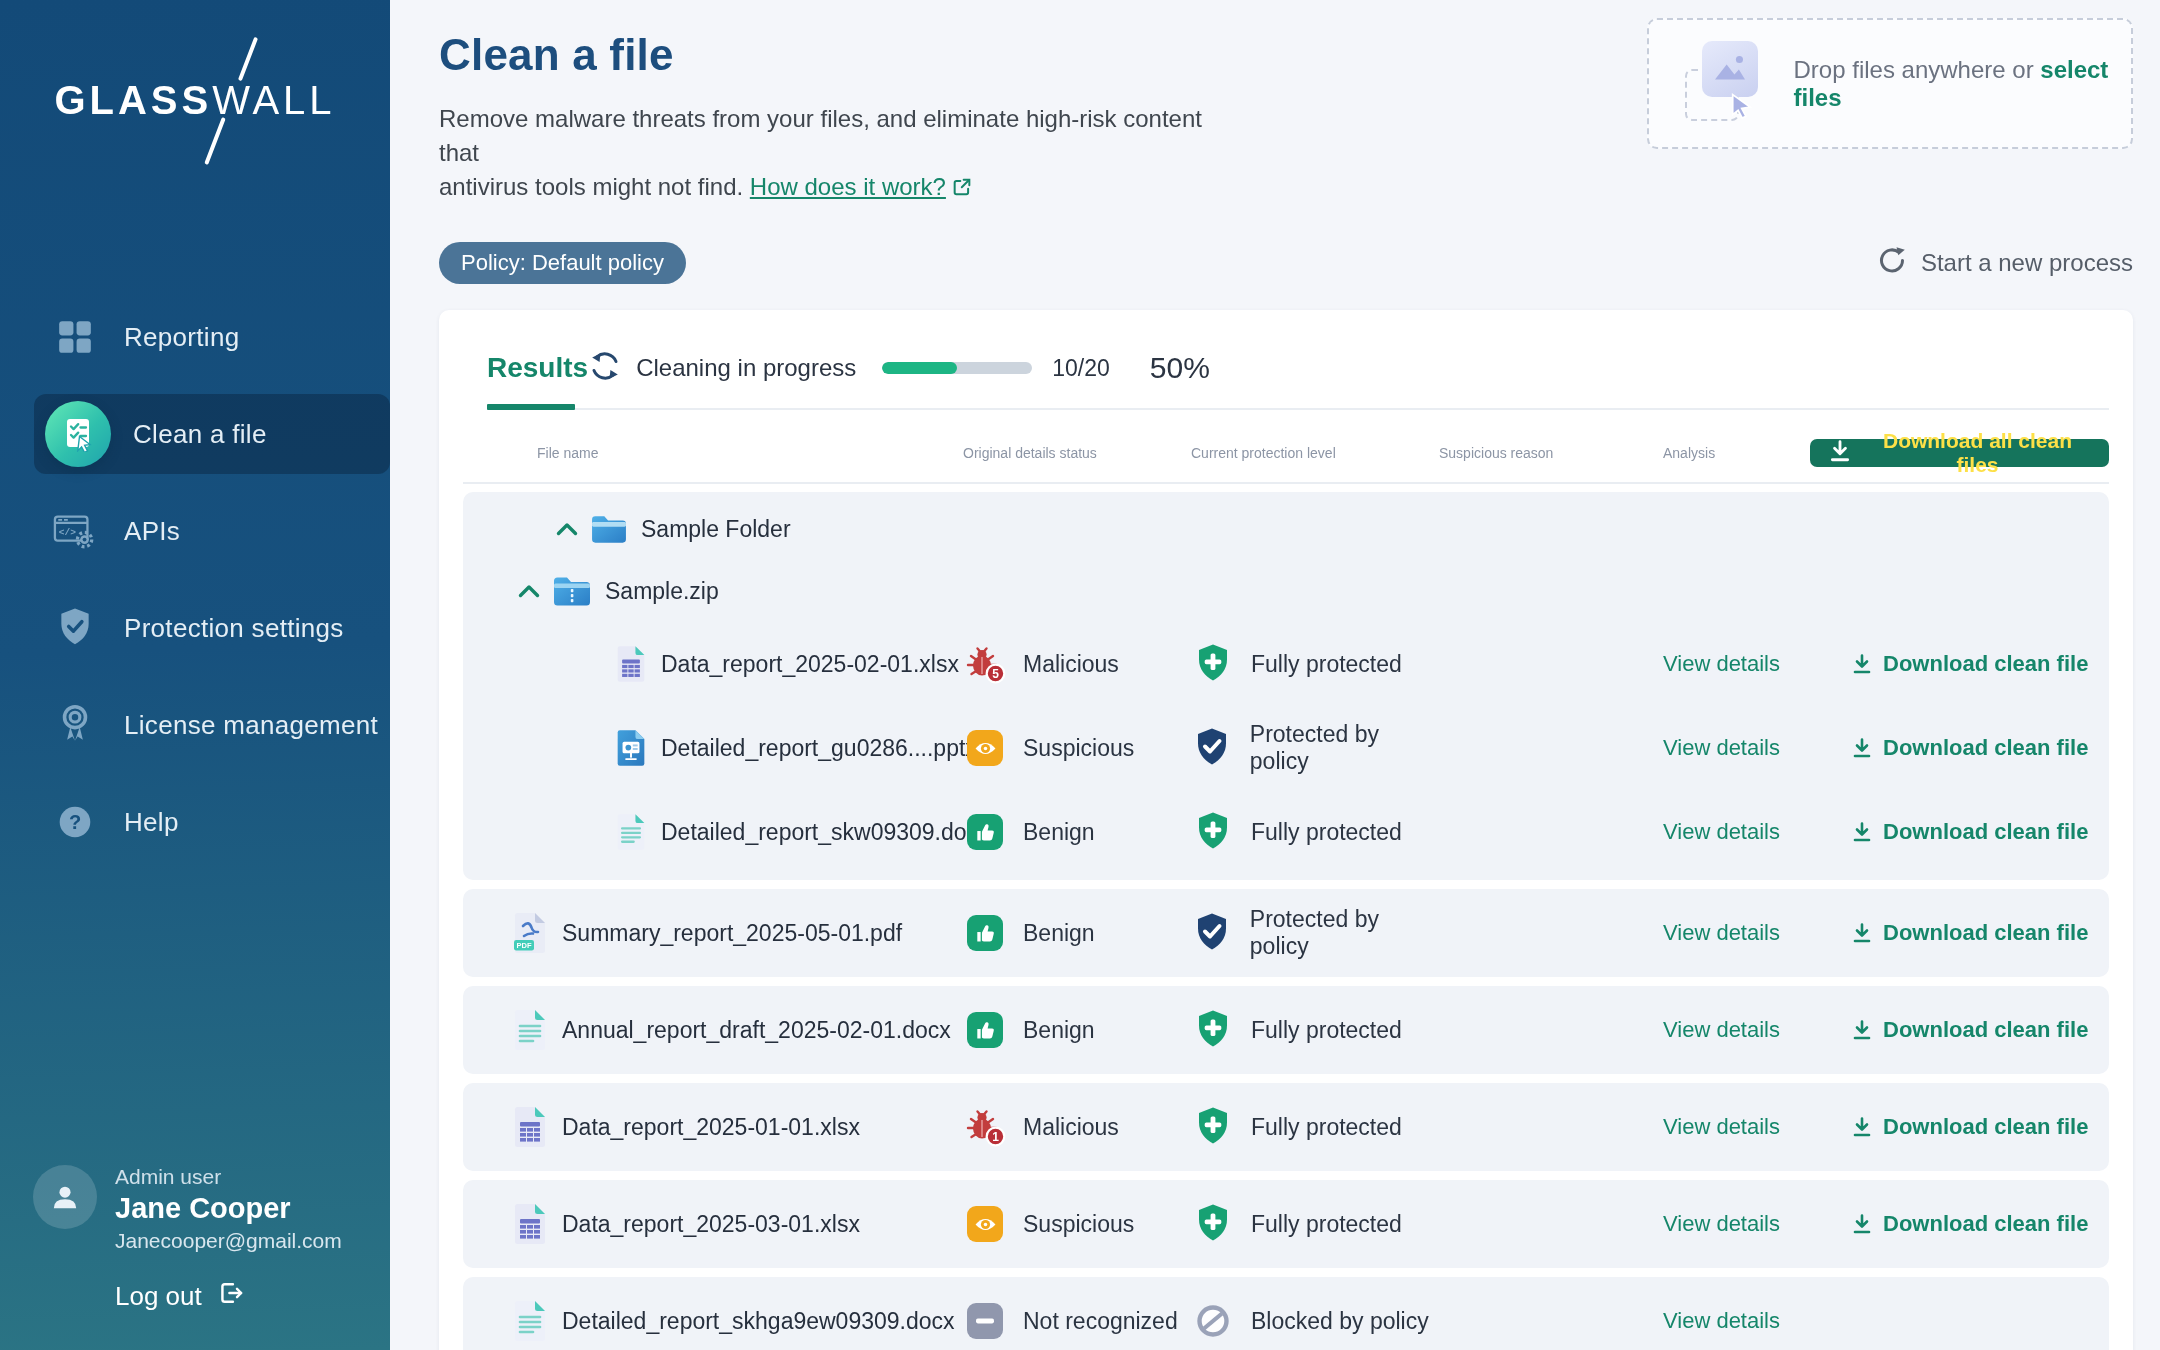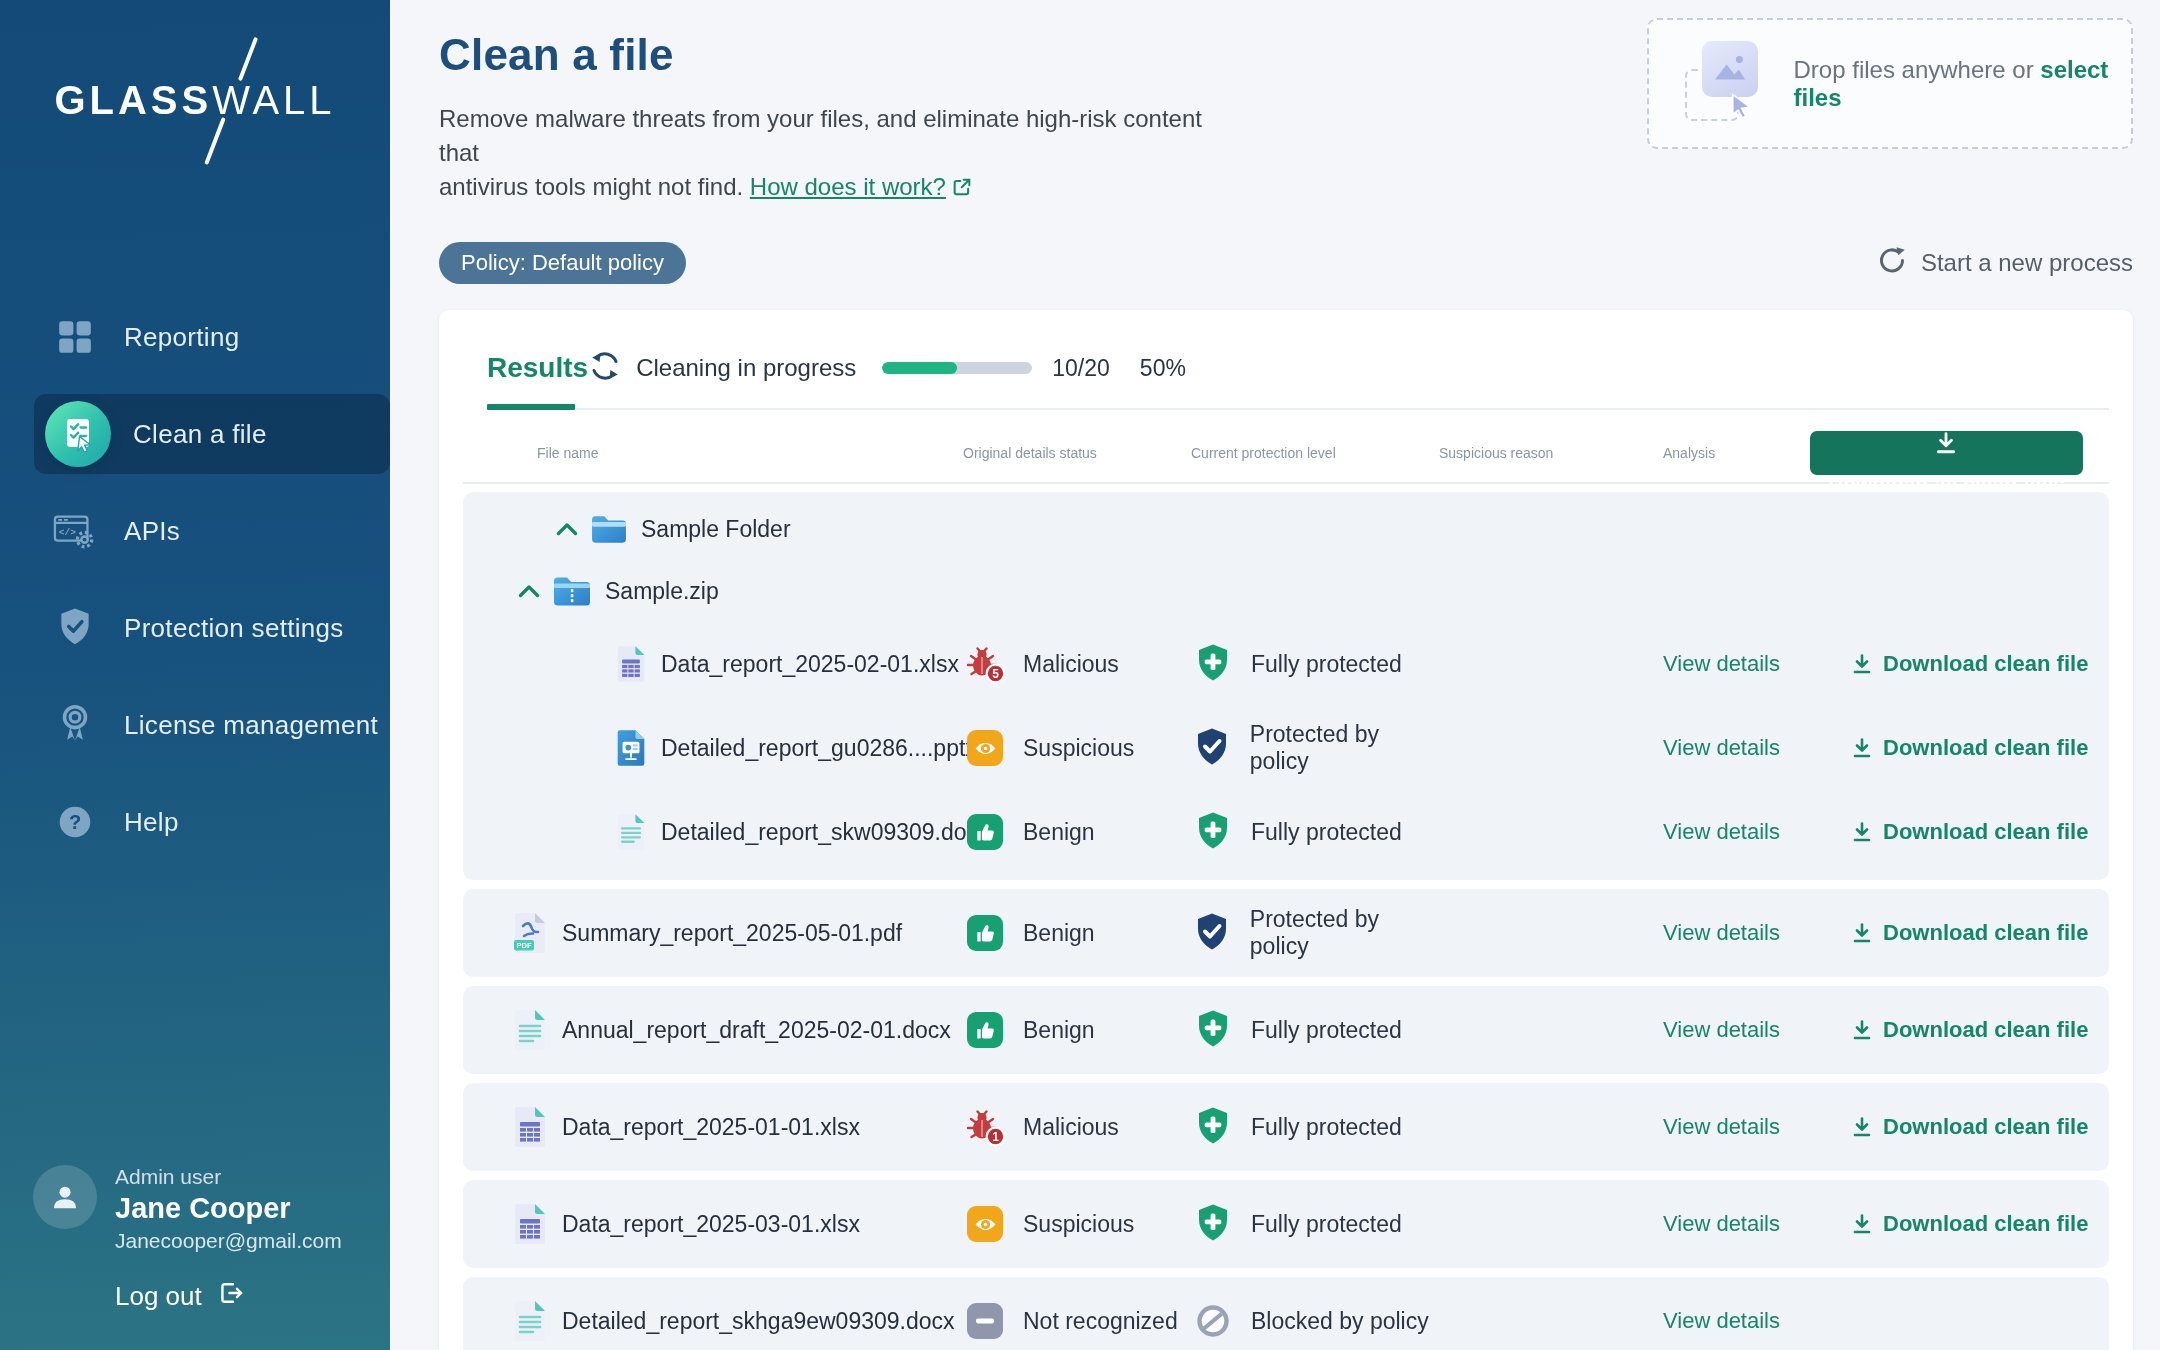--- a/index.html
+++ b/index.html
@@ -65,31 +65,31 @@
   .results-card{margin-top:26px;background:#fff;border-radius:10px;height:1062px;
     box-shadow:0 1px 4px rgba(20,45,80,.07);padding:0 24px;box-sizing:border-box;}
   .results-head{display:flex;align-items:center;justify-content:flex-start;
     padding:30px 4px 0 24px;height:56px;}
   .results-tab{font-size:28px;font-weight:700;color:#15866a;}
   .prog-group{display:flex;align-items:center;}
   .prog-label{font-size:24px;color:#2b3442;margin-left:14px;}
   .prog-track{width:150px;height:12px;border-radius:6px;background:#ccd4dd;margin-left:26px;overflow:hidden;}
   .prog-fill{height:100%;border-radius:6px;background:#1db584;}
   .prog-count{font-size:23px;margin-left:20px;color:#2b3442;}
-  .prog-pct{font-size:23px;margin-left:30px;color:#2b3442;}
+  .prog-pct{font-size:30px;margin-left:40px;color:#2b3442;}
   .tab-line{position:relative;height:6px;margin-top:8px;}
   .tab-line .grayline{position:absolute;left:24px;right:0;bottom:0;height:2px;background:#e9edf2;}
   .tab-line .greenbar{position:absolute;left:24px;bottom:0;width:88px;height:6px;background:#15866a;border-radius:1px;}
   .grid{display:grid;grid-template-columns:500px 228px 248px 224px 146px 1fr;align-items:center;}
   .thead{height:58px;margin-top:14px;border-bottom:2px solid #e9edf2;}
   .th{font-size:14px;color:#8c95a5;}
   .th.first{padding-left:74px;}
-  .dl-all-btn{display:flex;align-items:center;gap:12px;background:#15745c;color:#ffffff;
-    font-size:21px;font-weight:700;height:44px;border-radius:7px;padding:0 18px;
-    justify-self:start;margin-left:1px;cursor:pointer;border:none;flex-direction:column;}
+  .dl-all-btn{display:flex;align-items:center;gap:12px;background:#15745c;color:#fde047;
+    font-size:21px;font-weight:700;height:28px;border-radius:7px;padding:0 18px;
+    justify-self:start;margin-left:1px;cursor:pointer;border:none;}
   .rows{margin-top:8px;}
   .group-card{background:#f0f3f8;border-radius:10px;padding:6px 0;}
   .row-card{background:#f0f3f8;border-radius:10px;height:88px;margin-top:9px;}
   .trow{}
   .h62{height:62px;}
   .h84{height:84px;}
   .cell{display:flex;align-items:center;}
   .name{gap:0;}
   .name .fname{font-size:23px;color:#262f3d;}
   .chev{width:22px;display:flex;justify-content:center;cursor:pointer;}

